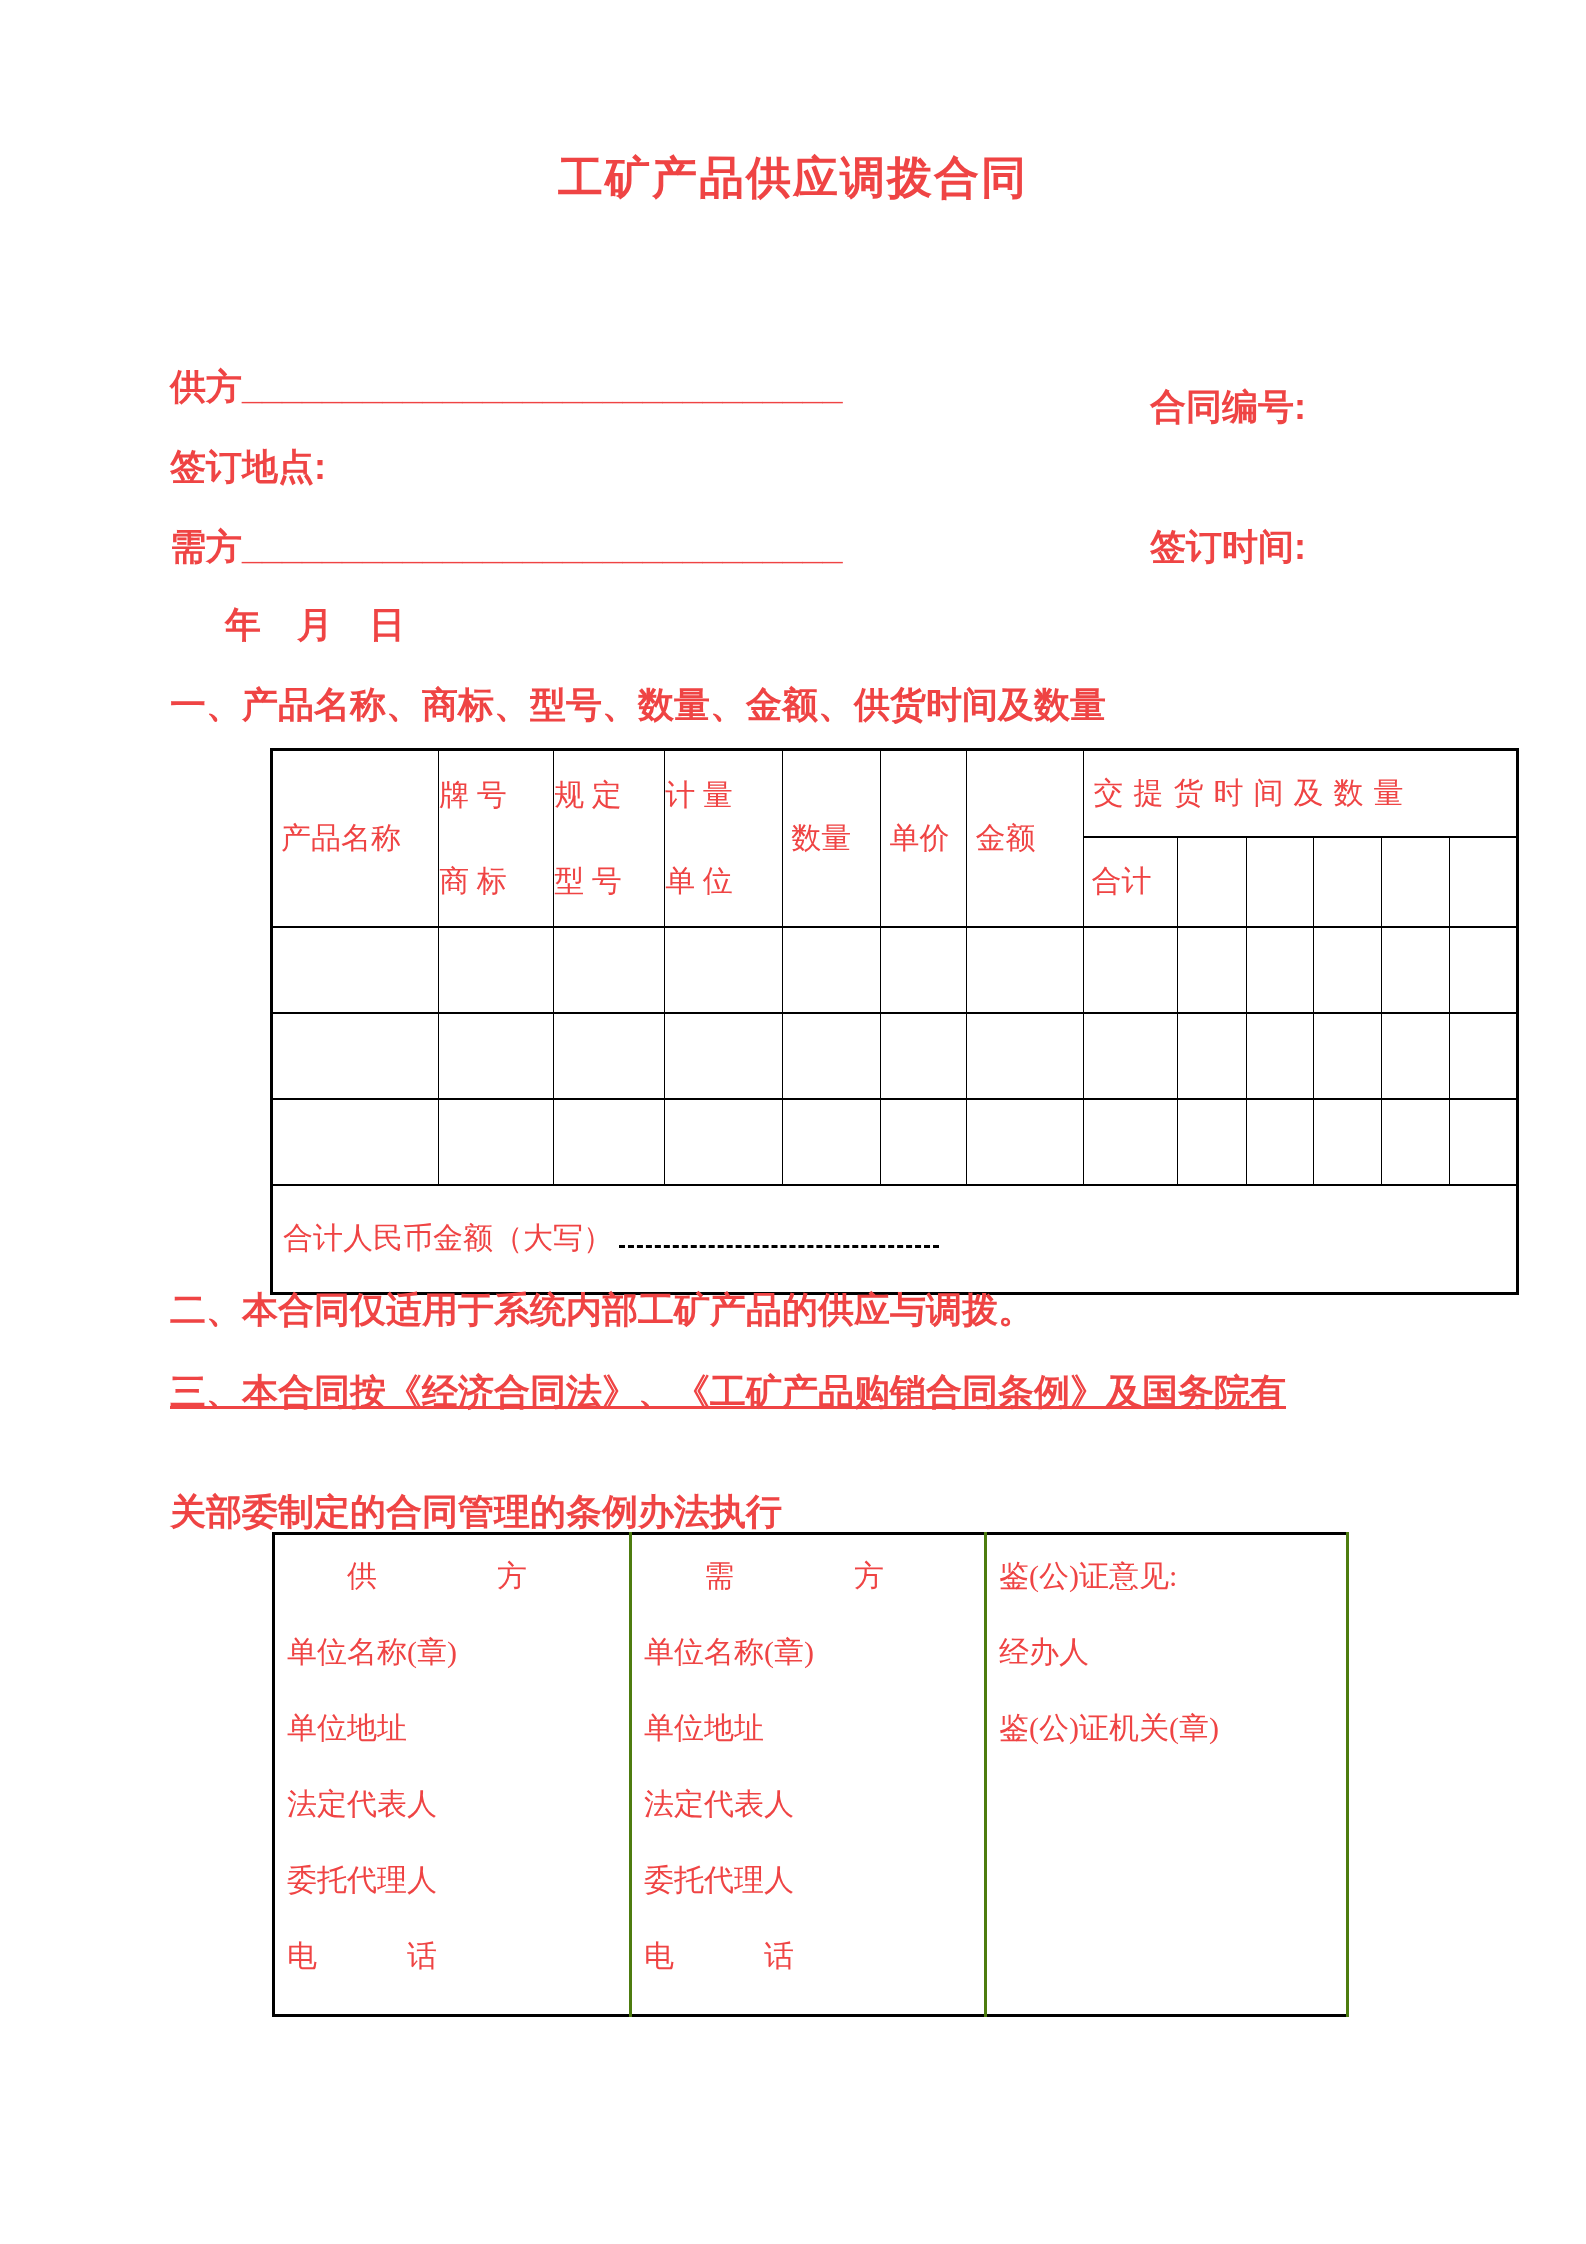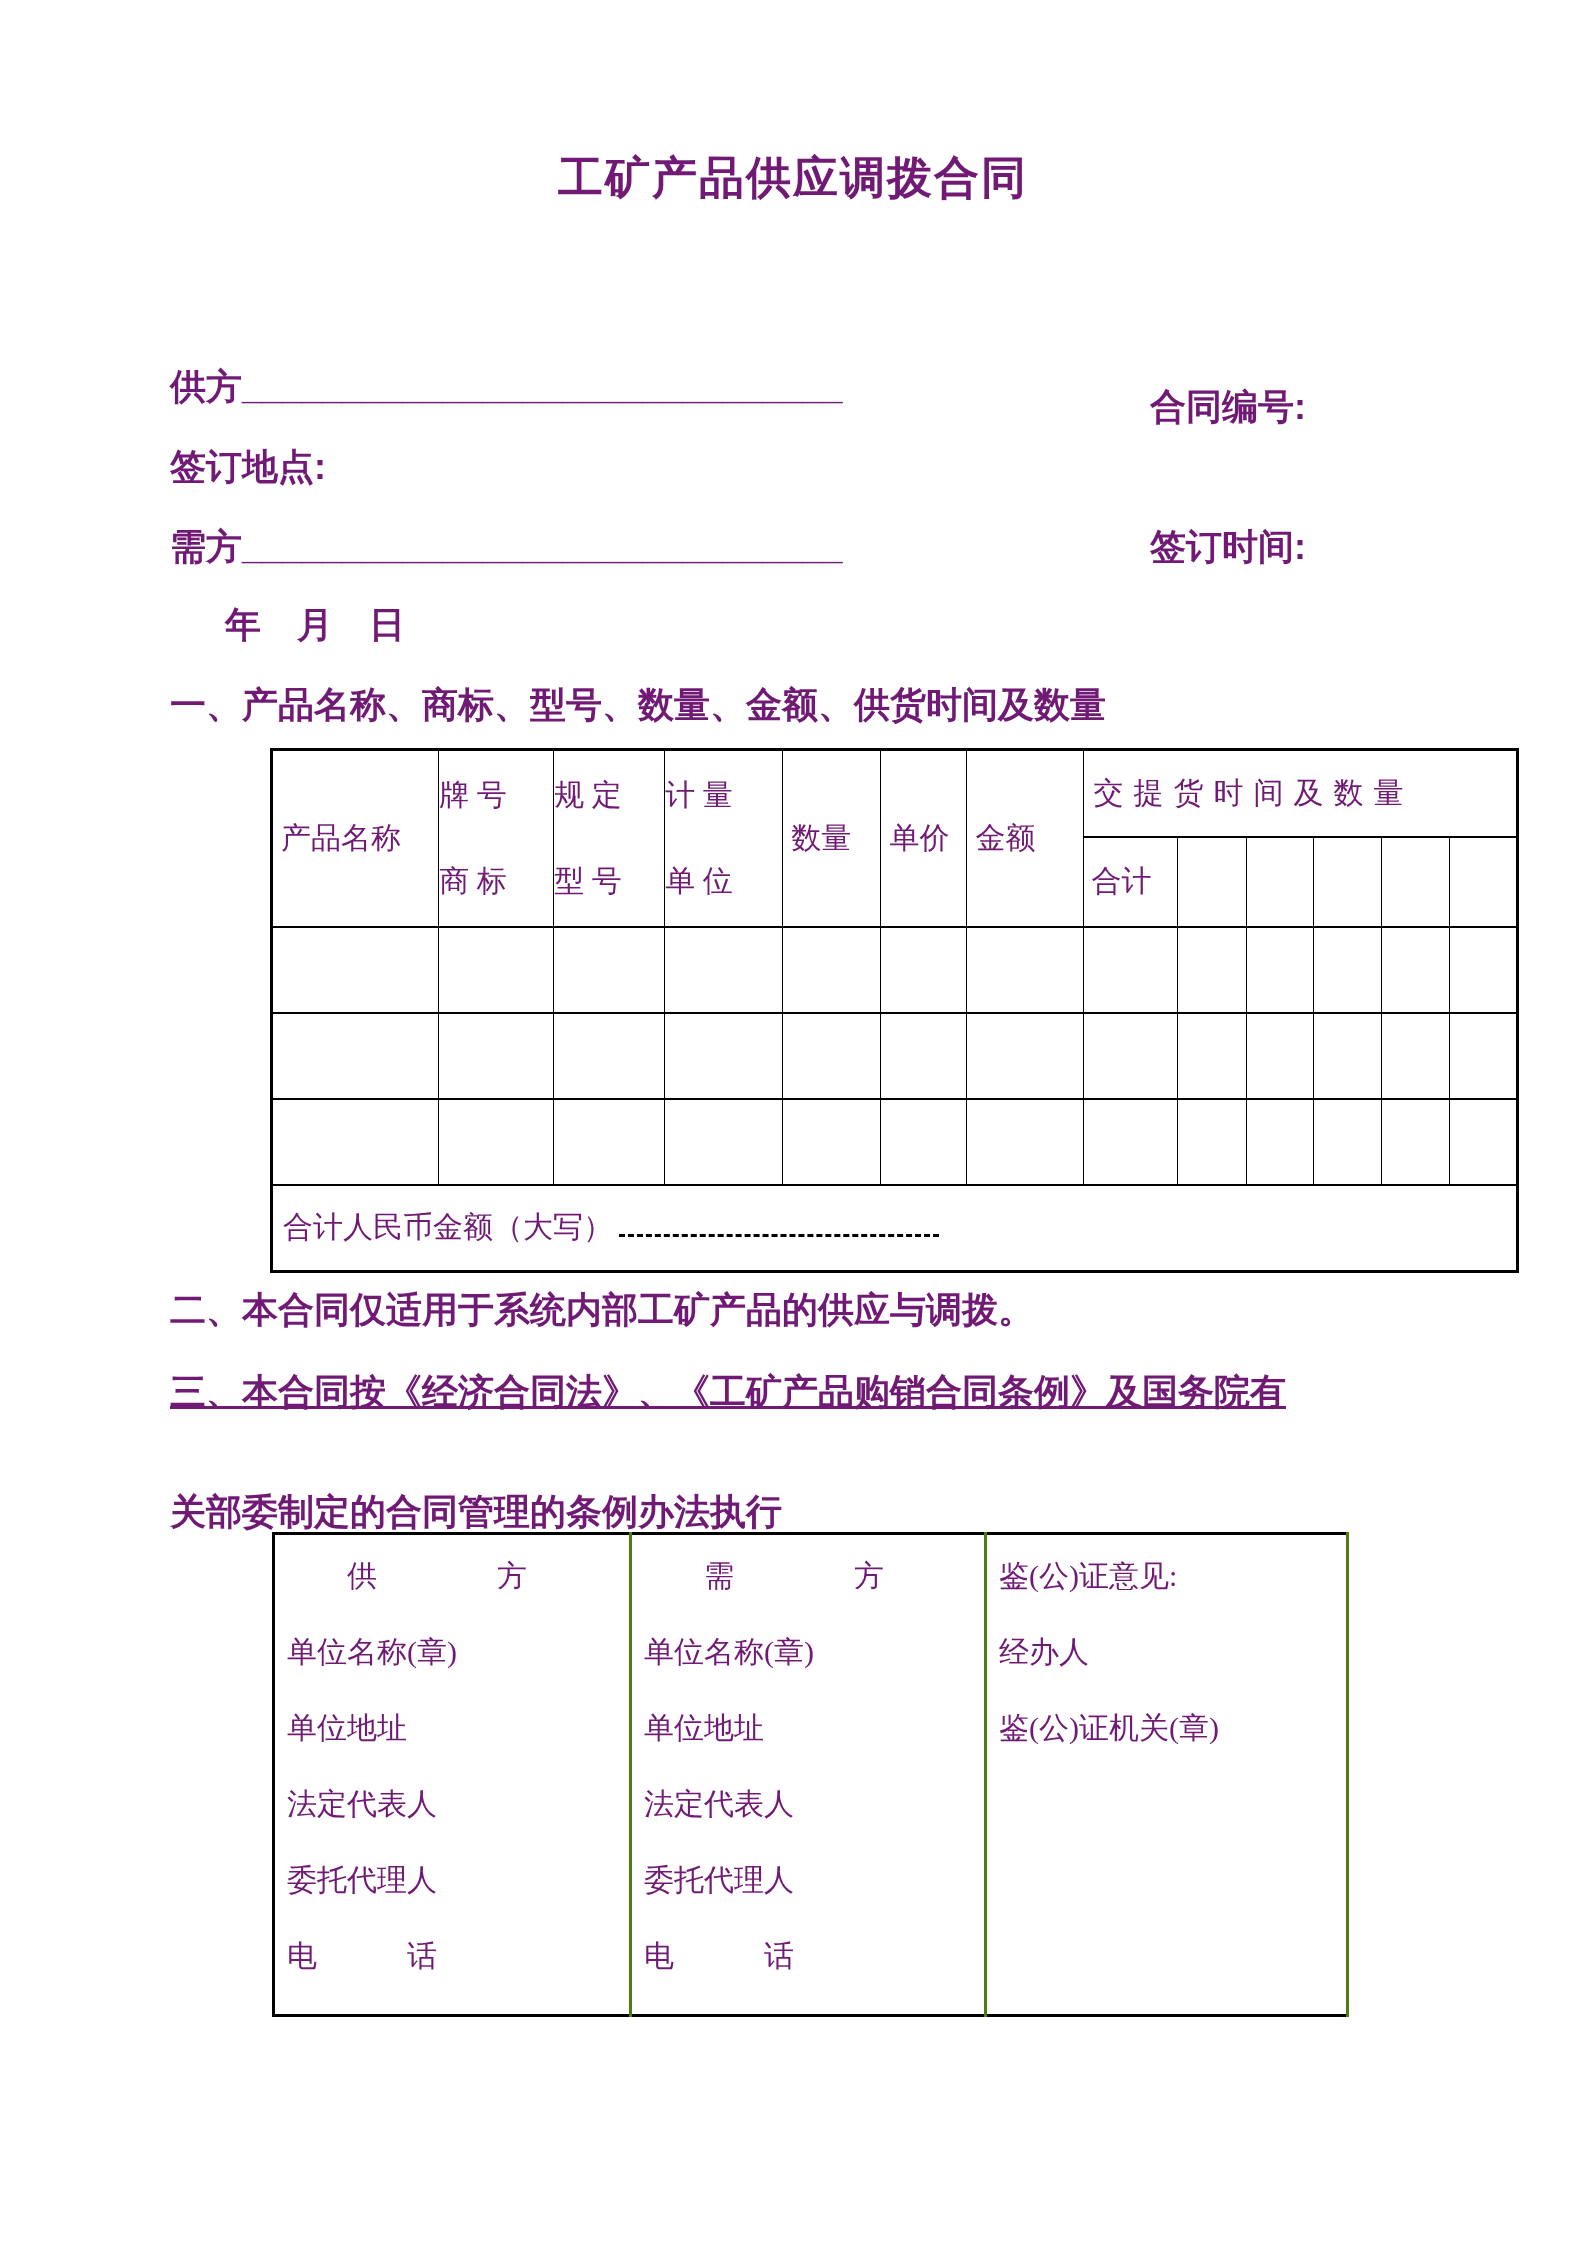--- a/index.html
+++ b/index.html
@@ -1,21 +1,21 @@
 <!DOCTYPE html>
 <html><head>
 <meta charset="utf-8">
 <style>
   html,body { margin:0; padding:0; background:#888; }
   .page {
     position:relative;
     width:1586px; height:2244px;
     margin:0 auto;
     background:#ffffff;
-    color:#701a75;
+    color:#ef4444;
     font-family:"Liberation Sans", sans-serif;
     overflow:hidden;
   }
   .doc-title {
     position:absolute; top:148px; left:0; width:1586px;
     text-align:center;
     font-size:45px; font-weight:bold;
     letter-spacing:2px;
     font-family:"Liberation Sans", sans-serif;
   }
@@ -182,21 +182,21 @@
           <td></td>
           <td></td>
           <td></td>
           <td></td>
           <td></td>
           <td></td>
           <td></td>
           <td></td>
           <td></td>
     </tr>
-    <tr style="height:87px;">
+    <tr style="height:109px;">
       <td colspan="13" class="footer-cell"><span>合计人民币金额（大写）</span><span class="dash-blank"></span></td>
     </tr>
   </tbody>
     </table>
 
   <div class="para" style="top:1286px;">二、本合同仅适用于系统内部工矿产品的供应与调拨。</div>
   <div class="para" style="top:1368px;text-decoration:underline;">三、本合同按《经济合同法》、《工矿产品购销合同条例》及国务院有</div>
   <div class="para" style="top:1488px;">关部委制定的合同管理的条例办法执行</div>
 
   <table class="t2">

